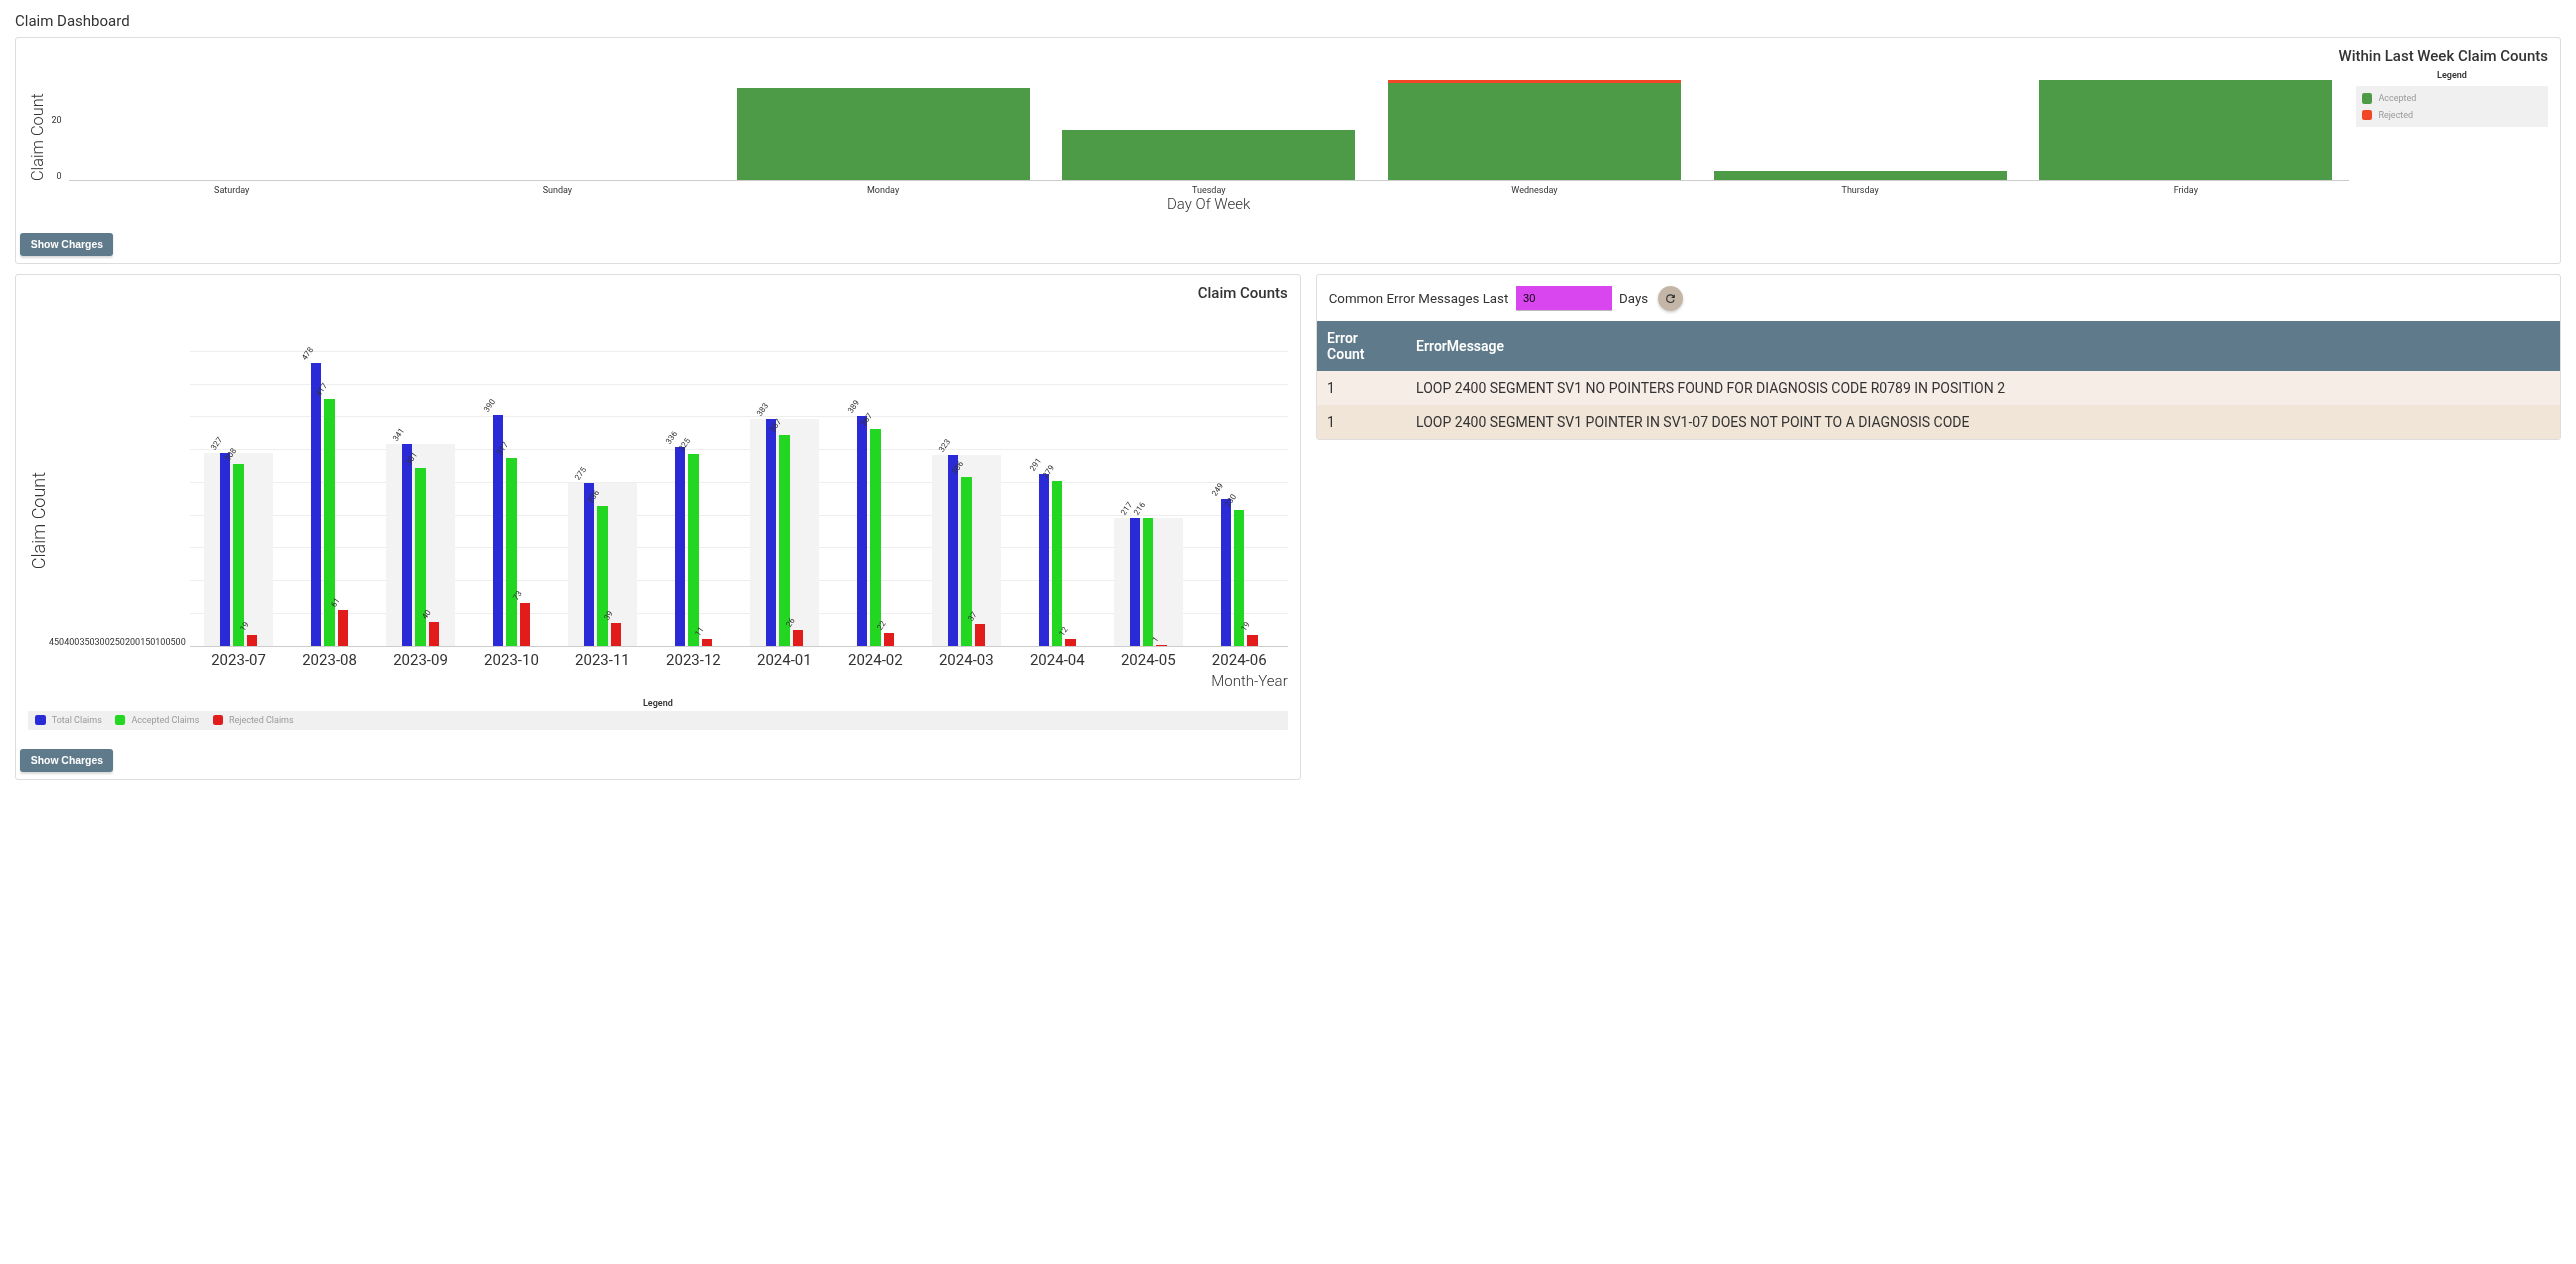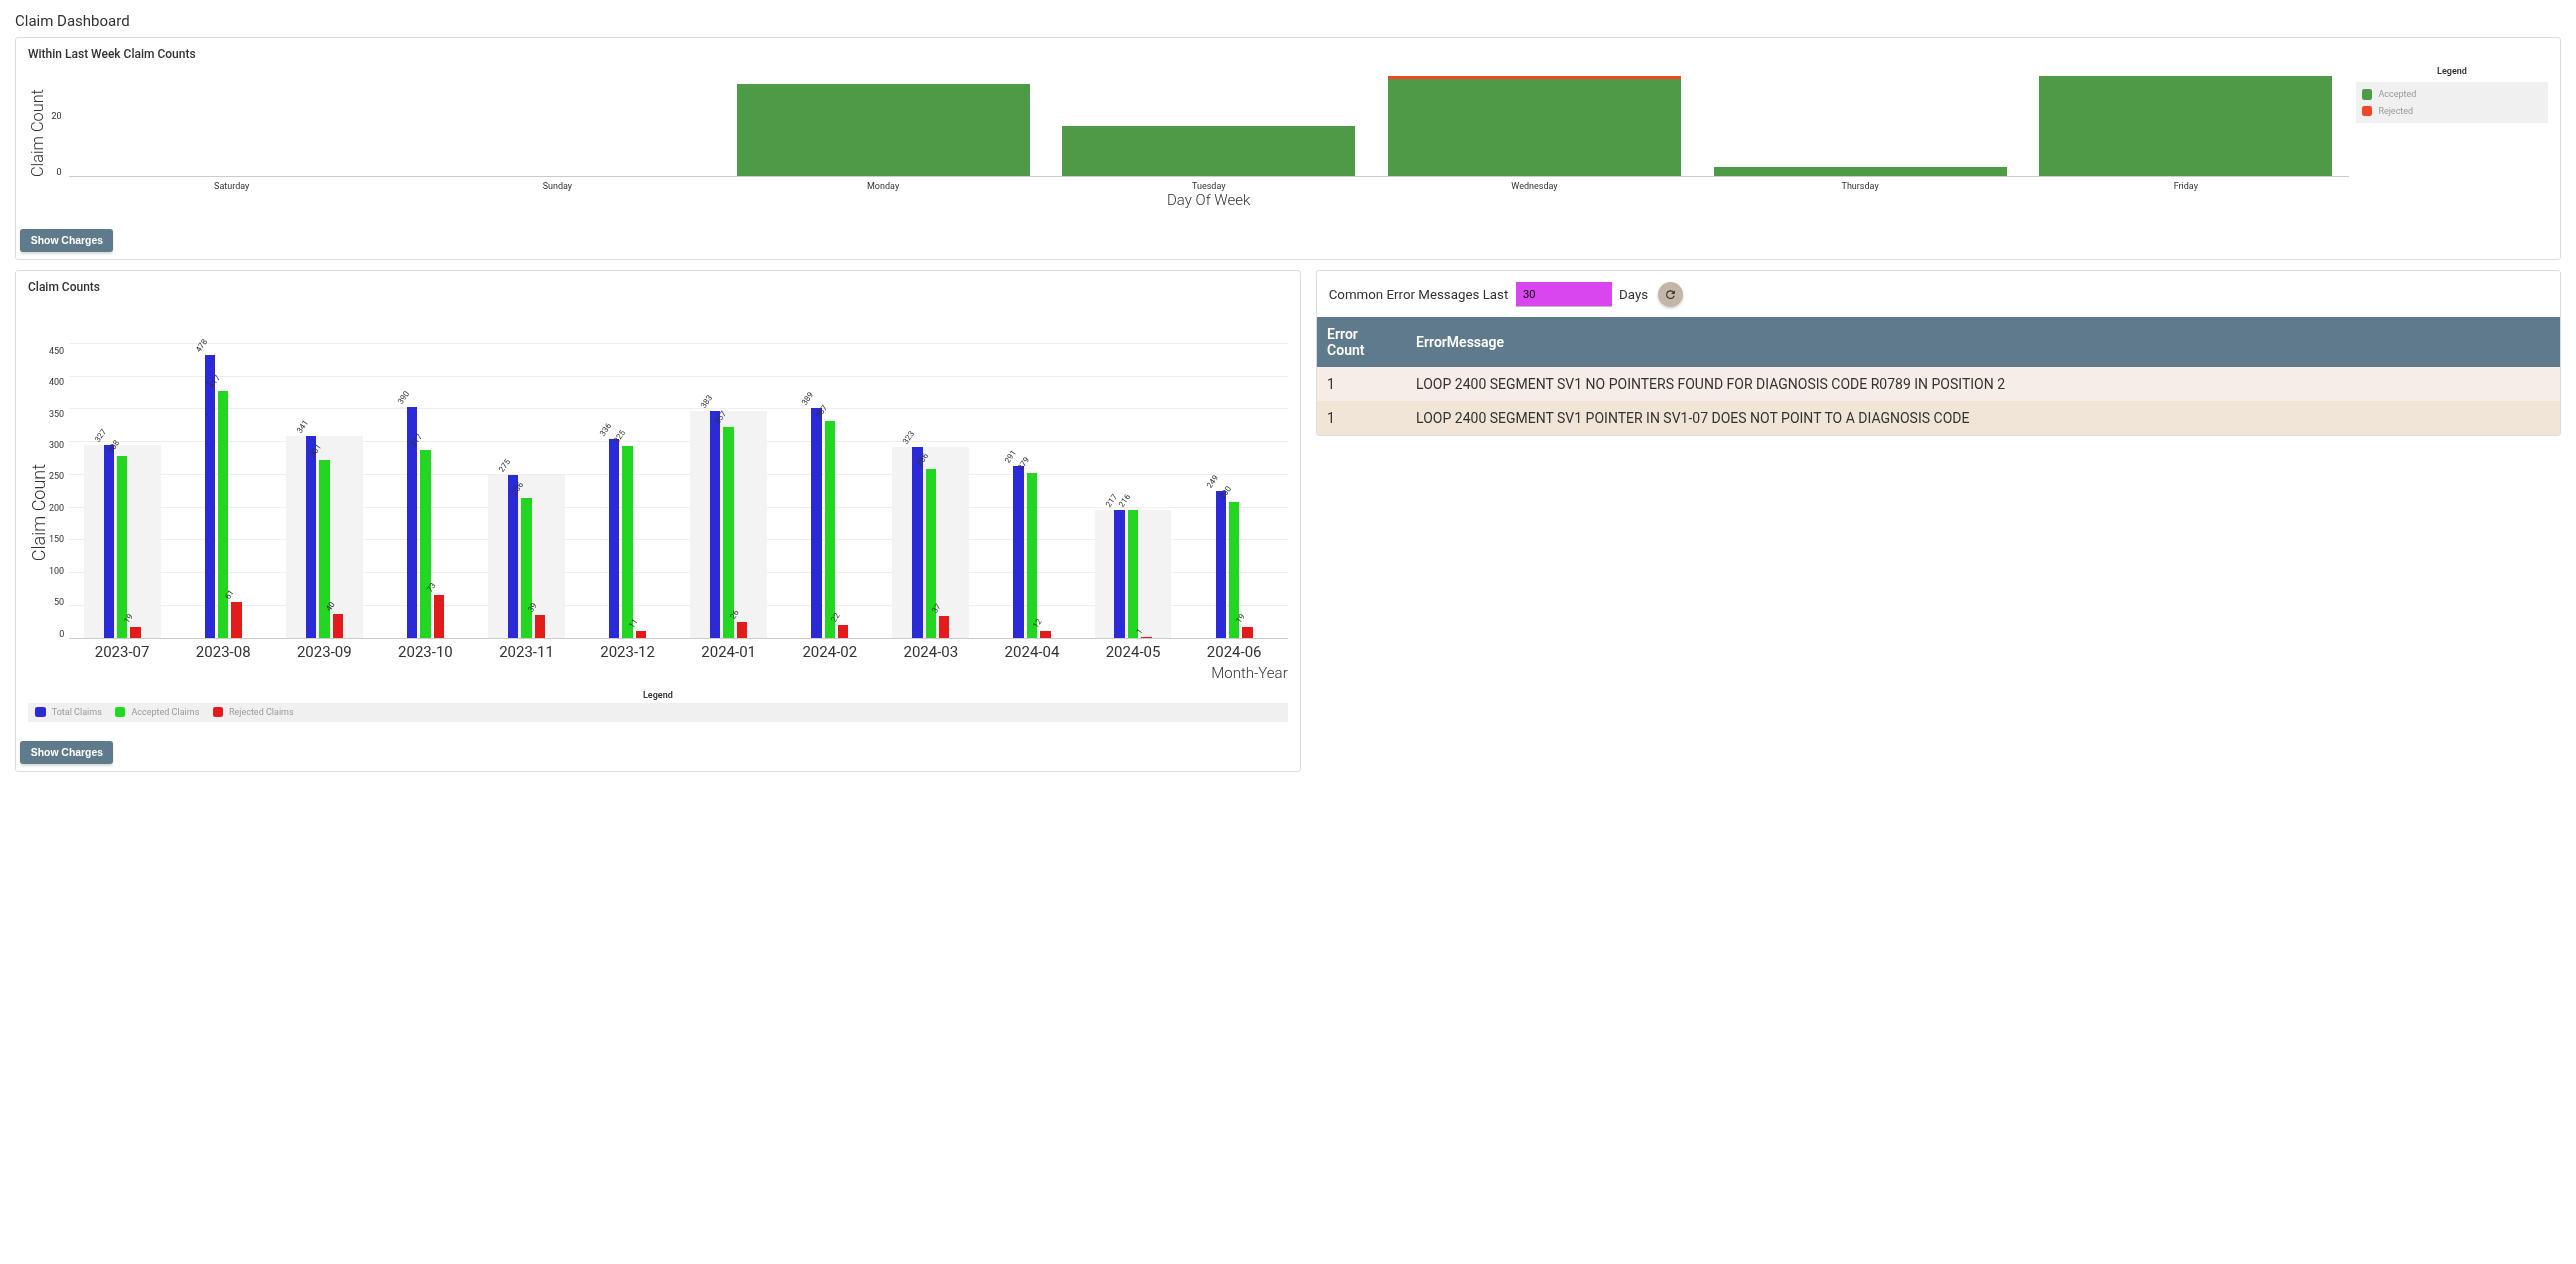--- a/index.html
+++ b/index.html
@@ -17,23 +17,24 @@
     margin: 0 0 7.4px 0;
     color: #333;
   }
   .panel {
     border: 0.7px solid #ddd;
     border-radius: 3px;
     background: #fff;
     margin-bottom: 10.4px;
   }
   .panel-title {
-    font-size: 12px;
+    font-size: 15px;
     font-weight: 500;
     padding: 9px 12px 4.4px 12px;
+    text-align: right;
   }
   .panel-body { padding: 0 12px 12px 12px; }
   .btn {
     display: inline-block;
     background: #5f7a8a;
     color: #fff;
     border: none;
     border-radius: 3px;
     padding: 6px 10.4px;
     font-size: 10.4px;
@@ -68,21 +69,21 @@
   .swatch { width:10.4px; height:10.4px; border-radius:2.2px; }
   .swatch.green { background:#4e9b47; }
   .swatch.orange { background:#f24726; }
   .swatch.blue { background:#2a2ad6; }
   .swatch.lime { background:#22d622; }
   .swatch.red { background:#e21b1b; }
 
   
   .chart2-wrap { display:flex; }
   .chart2-ylabel { writing-mode: vertical-rl; transform: rotate(180deg); font-size: 18px; font-weight:300; align-self:center; }
-  .chart2-yticks { display:flex; flex-direction:column; justify-content:space-between; height:296px; align-items:flex-end; font-size:9px; padding-right:4.4px; padding-top:3px;}
+  .chart2-yticks { display:flex; flex-direction:row; justify-content:space-between; height:296px; align-items:flex-end; font-size:9px; padding-right:4.4px; padding-top:3px;}
   .chart2-plot { flex:1; position:relative; }
   .chart2-grid { position:absolute; left:0; right:0; top:0; height:296px; display:flex; flex-direction:column; justify-content:space-between; }
   .chart2-grid > div { border-top:0.7px solid #eee; height:0; }
   .chart2-bars { position:relative; height:296px; display:flex; align-items:flex-end; border-bottom:0.7px solid #ccc; padding:0 3px; }
   .chart2-group { flex:1; display:flex; justify-content:center; align-items:flex-end; gap:3px; position:relative; }
   .chart2-group .altbg { position:absolute; left:12%; right:12%; top:0; bottom:0; background:#f3f3f3; }
   .bar2 { width:10.4px; position:relative; }
   .bar2 .lbl { position:absolute; bottom:100%; left:50%; transform: translateX(-50%) rotate(-55deg); transform-origin: bottom left; font-size:8.1px; white-space:nowrap; padding-bottom:2.2px; }
   .bar2.total { background:#2a2ad6; }
   .bar2.acc { background:#22d622; }

